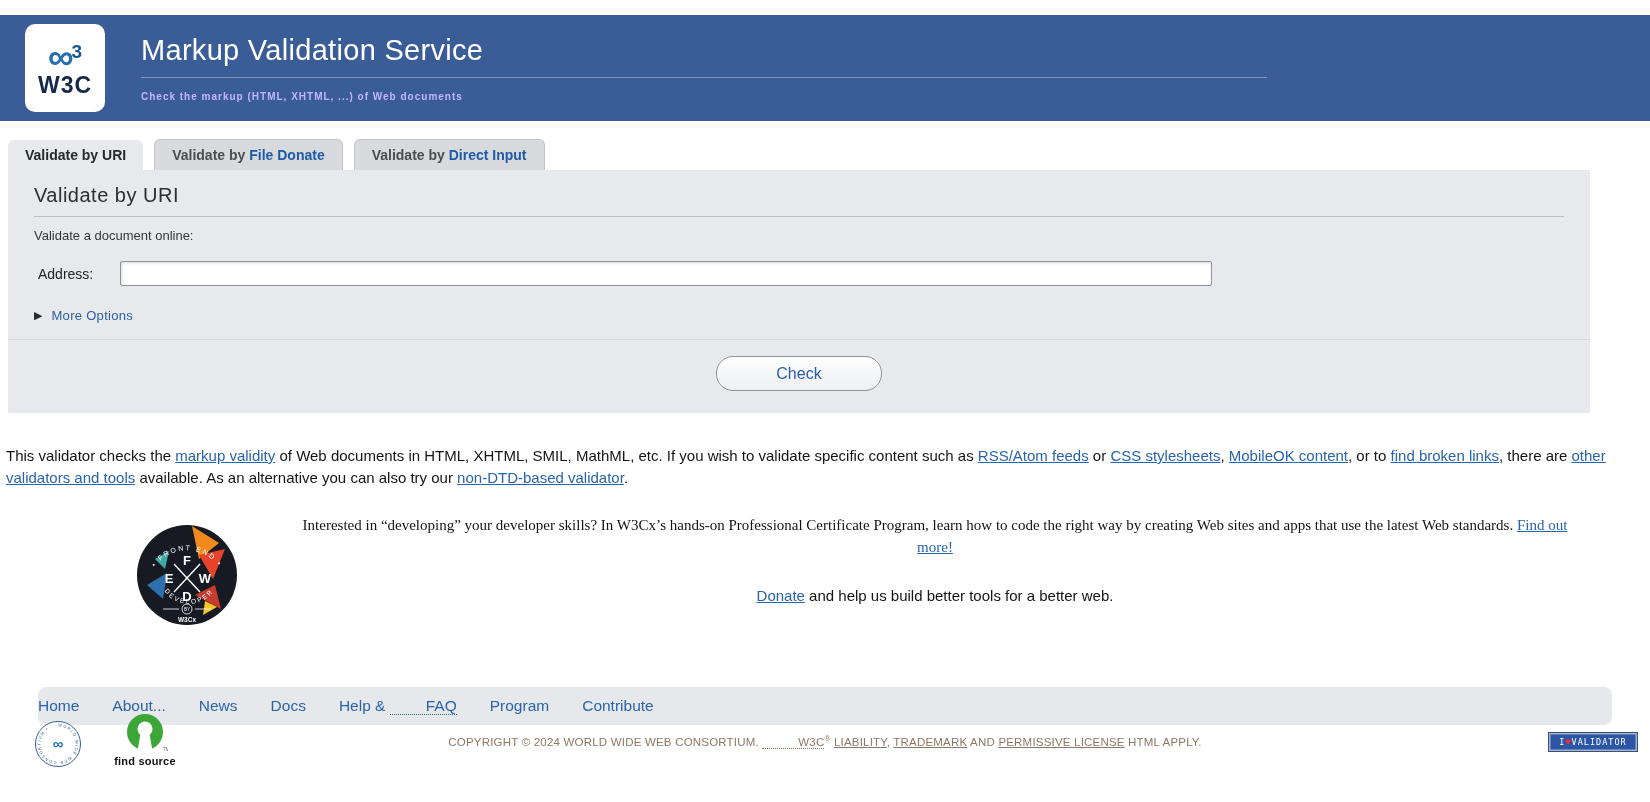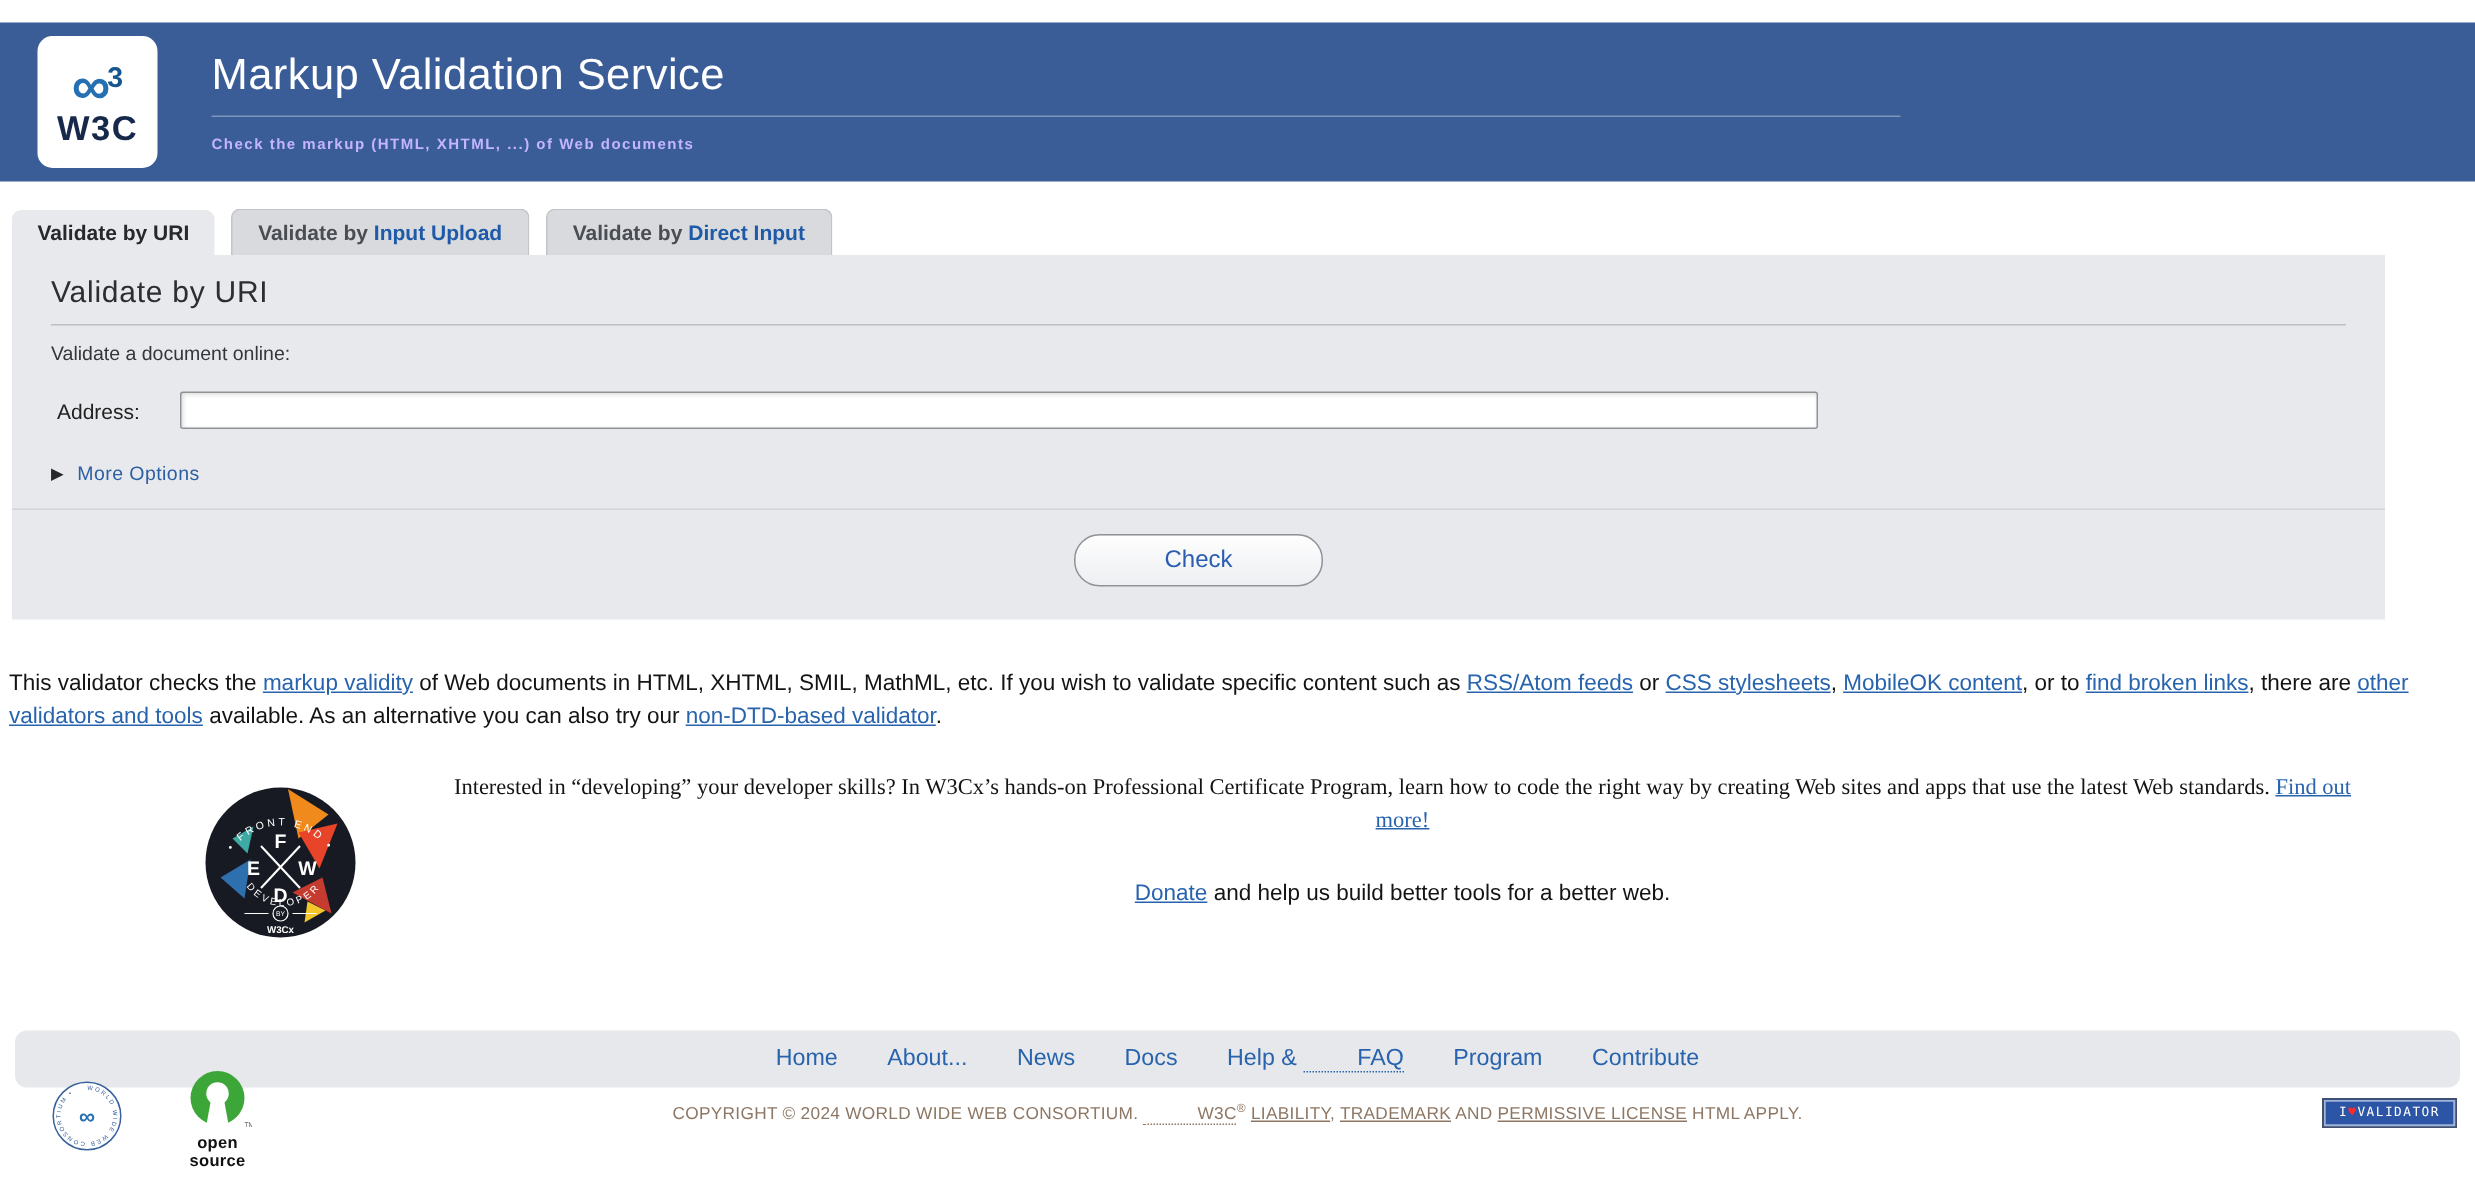--- a/index.html
+++ b/index.html
@@ -65,22 +65,22 @@
 
   
   .promo { position:relative; margin-top:26px; min-height:128px; }
   .fewd { position:absolute; left:135px; top:8px; }
   .promo-text { margin:0 40px 0 260px; text-align:center; font-size:15px; line-height:21.5px; color:#141414; }
   .promo-text .p1 { max-width:1300px; margin:24px auto 0;font-family:Liberation Serif, serif; }
   .promo-text .donate-line { margin-top:27px; }
 
   
   .footbar {
-    margin:44px 10px 0; background:#e7e8eb; border-radius:8px; height:38px;
-    display:flex; justify-content:center; align-items:center; gap:33px;
+    margin:44px 38px 0; background:#e7e8eb; border-radius:8px; height:38px;
+    display:flex; justify-content:flex-start; align-items:center; gap:33px;
   }
   .footbar a { color:#2864ad; text-decoration:none; font-size:15.5px; cursor:pointer; }
   .seg-abbr { border-bottom:1px dotted currentColor;padding-left:36px; }
   .copyright { margin-top:9px; text-align:center; font-size:11.5px; color:#8d7764; letter-spacing:.2px; }
   .seg-sup { vertical-align:super; font-size:8px; }
   .seg-cplink { text-decoration:underline; cursor:pointer; }
 
   .seal { position:absolute; left:34px; top:720px; }
   .osi { position:absolute; left:112px; top:712px; width:66px; text-align:center; }
   .osi-text { font-size:11px; font-weight:bold; color:#111; margin-top:-3px; letter-spacing:.2px; }
@@ -105,21 +105,21 @@
     <h1>Markup Validation Service</h1>
     <div class="subtitle">Check the markup (HTML, XHTML, ...) of Web documents</div>
   </div>
 </header>
 
 <nav class="tabs">
   <div class="tab active">
     <span class="pre">Validate by </span><span class="str">URI</span>
   </div>
   <div class="tab inactive">
-    <span class="pre">Validate by </span><span class="str">Input Upload</span>
+    <span class="pre">Validate by </span><span class="str">File Donate</span>
   </div>
   <div class="tab inactive">
     <span class="pre">Validate by </span><span class="str">Direct Input</span>
   </div>
 </nav>
 
 <section class="panel">
   <h2>Validate by URI</h2>
   <div class="online-label">Validate a document online:</div>
   <div class="addr-row">
@@ -198,21 +198,21 @@
     <text x="24" y="29" fill="#2470b3" font-size="15" font-weight="bold" text-anchor="middle">∞</text>
   </svg>
 
   <div class="osi">
     <svg width="46" height="42" viewBox="0 0 46 42">
       <circle cx="23" cy="20" r="18" fill="#3da639"></circle>
       <circle cx="23" cy="17" r="7.5" fill="#fff"></circle>
       <polygon points="18.5,22 27.5,22 30.5,38.5 15.5,38.5" fill="#fff"></polygon>
       <text x="41" y="39" font-size="4.5" fill="#666">TM</text>
     </svg>
-    <div class="osi-text">open source</div>
+    <div class="osi-text">find source</div>
   </div>
 
   <div class="heart-badge">
       <span>I </span>
       <span class="seg-heart">♥</span>
       <span> VALIDATOR</span>
     </div>
 </footer>
 
 </body></html>

